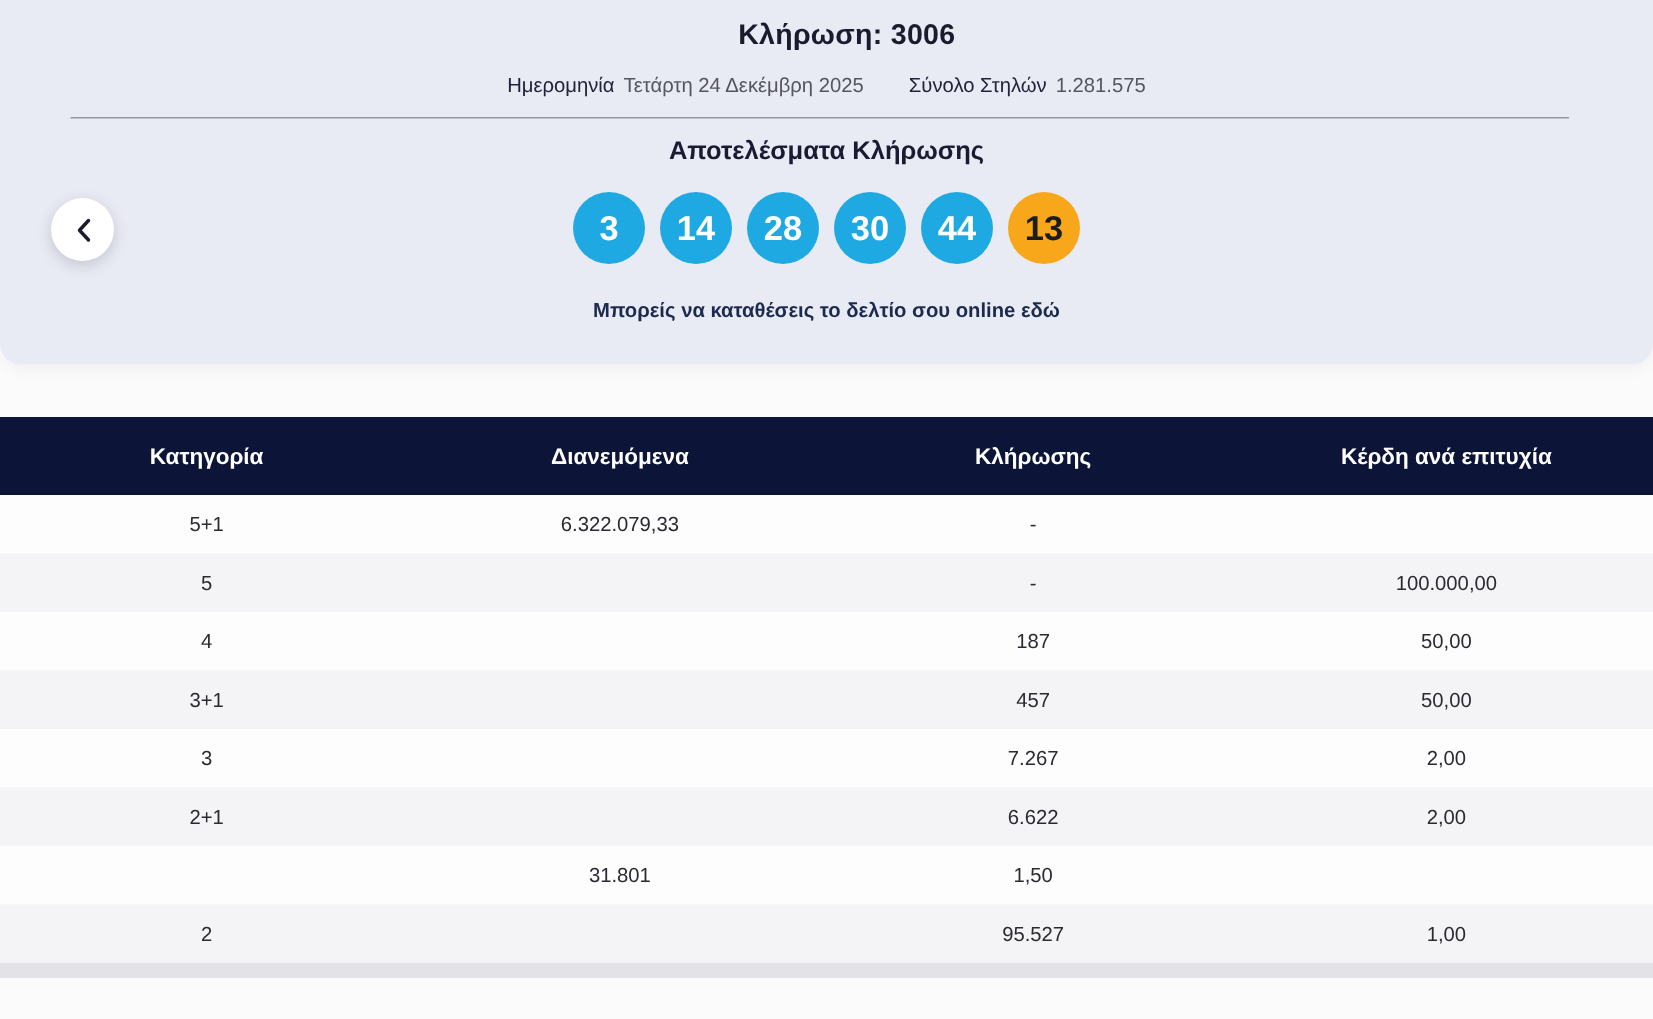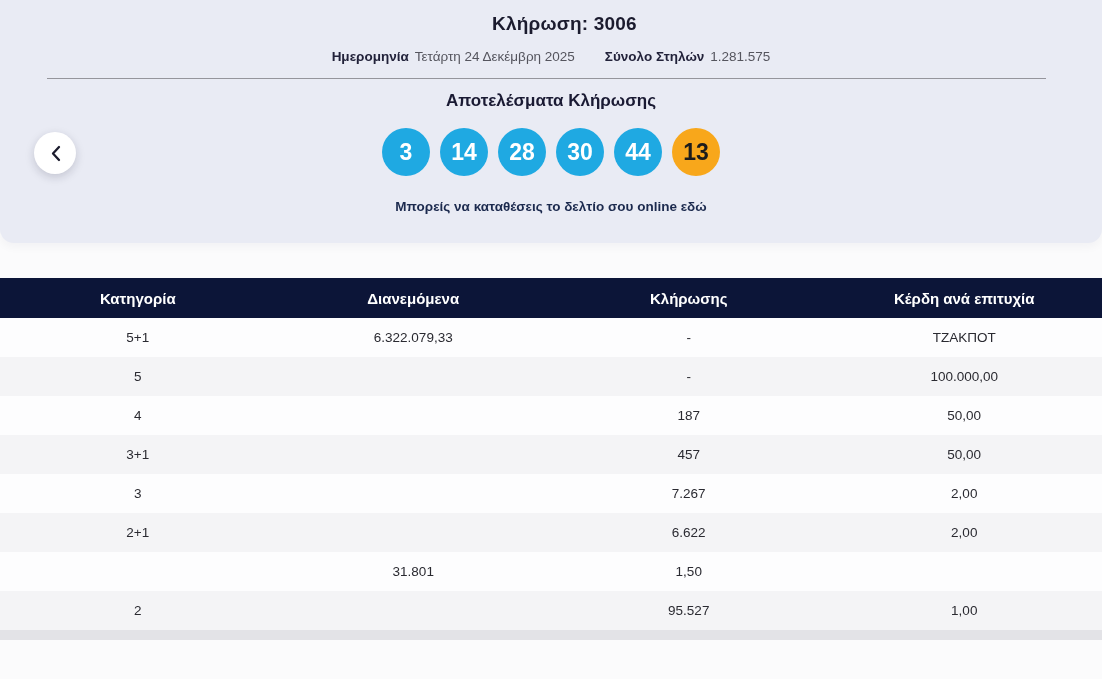--- a/index.html
+++ b/index.html
@@ -27,21 +27,21 @@
     padding-left:27px;
   }
   .hero-sub {
     margin-top:14px;
     display:flex;
     justify-content:center;
     gap:30px;
     font-size:13.5px;
   }
   .hero-sub .pair { display:flex; gap:6px; align-items:baseline; }
-  .hero-sub .lbl { font-weight:bold; color:#22223a; }
+  .hero-sub .lbl { font-weight:normal; color:#22223a; }
   .hero-sub .val { color:#55555e; }
   .divider {
     margin:14px 56px 0 47px;
     border-top:1px solid #95959c;
     height:0;
   }
   .results-heading {
     margin-top:12px;
     font-size:17px;
     font-weight:bold;
@@ -88,21 +88,21 @@
     display:flex;
     align-items:center;
     justify-content:center;
     cursor:pointer;
   }
   
   .spacer { height:35px; background:#fbfbfc; }
   
   .table { width:1102px; }
   .thead {
-    height:40px;
+    height:52px;
     background:var(--header-navy,#0C1538);
     color:#ffffff;
     display:grid;
     grid-template-columns:repeat(4,1fr);
     align-items:center;
     font-size:15px;
     font-weight:bold;
   }
   .thead > div { text-align:center; }
   .trow {
@@ -161,21 +161,20 @@
     <div>Κατηγορία</div>
     <div>Διανεμόμενα</div>
     <div>Κλήρωσης</div>
     <div>Κέρδη ανά επιτυχία</div>
   </div>
   <div class="tbody">
     <div class="trow">
       <div>5+1</div>
       <div>6.322.079,33</div>
       <div>-</div>
-      <div>ΤΖΑΚΠΟΤ</div>
     </div>
     <div class="trow">
       <div>5</div>
       <div></div>
       <div>-</div>
       <div>100.000,00</div>
     </div>
     <div class="trow">
       <div>4</div>
       <div></div>

